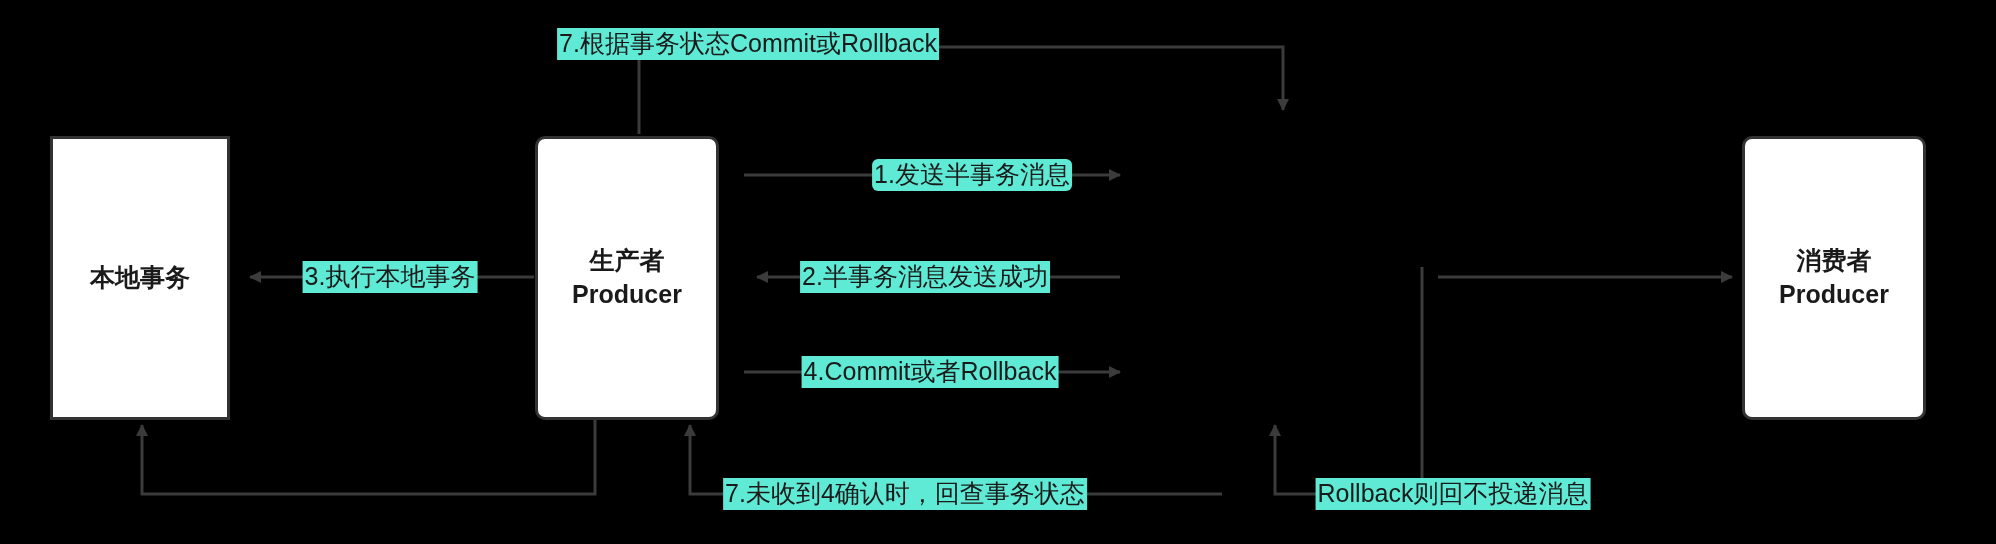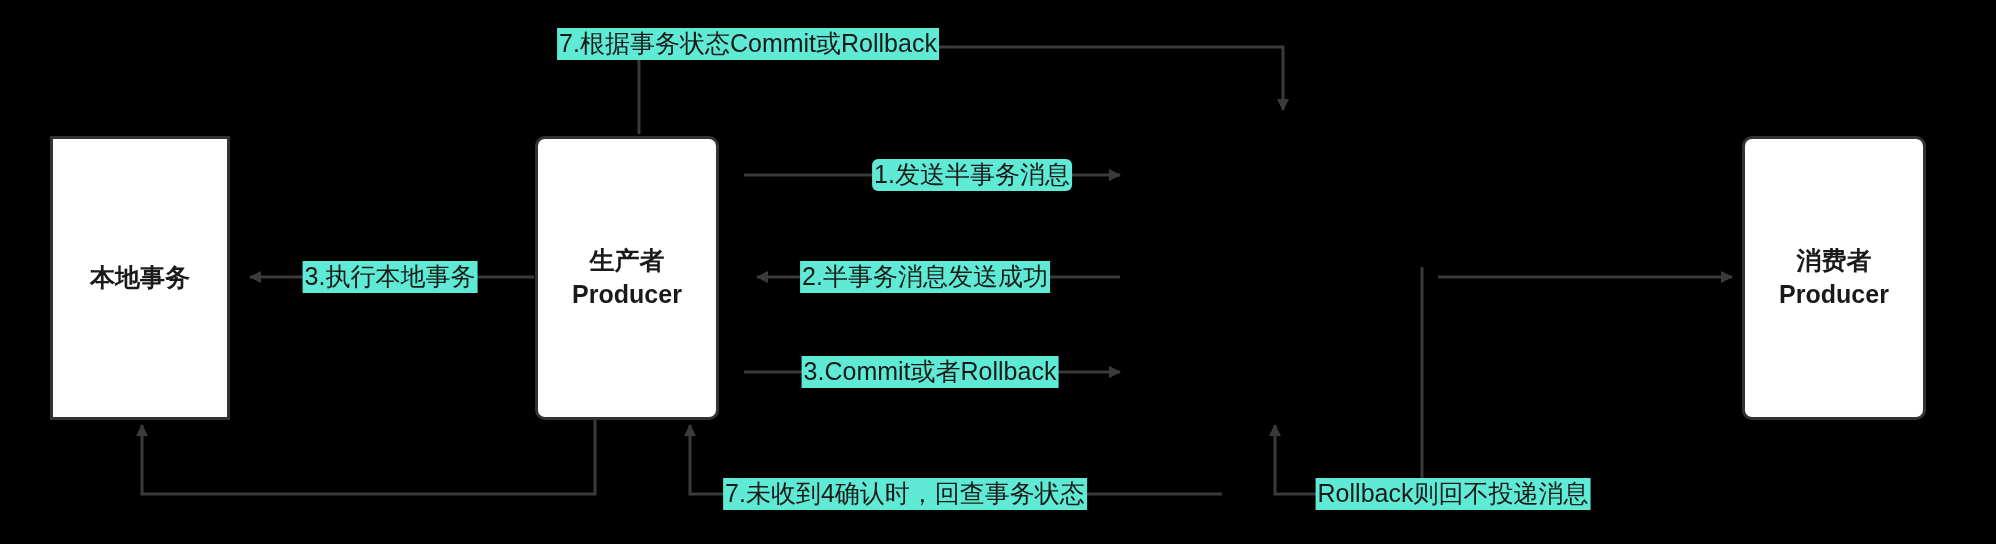--- a/index.html
+++ b/index.html
@@ -114,21 +114,21 @@
     <div class="node-line1">消费者</div>
     <div class="node-line2">Producer</div>
   </div>
 
   <div class="edge-label" style="left:748px; top:44px;">7.根据事务状态Commit或Rollback</div>
 
   <div class="edge-label" style="left:972px; top:175px;border-radius:6px;">1.发送半事务消息</div>
 
   <div class="edge-label" style="left:925px; top:277px;">2.半事务消息发送成功</div>
 
-  <div class="edge-label" style="left:930px; top:372px;">3.Commit或者Rollback</div>
+  <div class="edge-label" style="left:930px; top:372px;">4.Commit或者Rollback</div>
 
   <div class="edge-label" style="left:390px; top:277px;">3.执行本地事务</div>
 
 
   <div class="edge-label" style="left:905px; top:494px;">7.未收到4确认时，回查事务状态</div>
 
 
   <div class="edge-label" style="left:1453px; top:494px;">Rollback则回不投递消息</div>
 
 </div>

